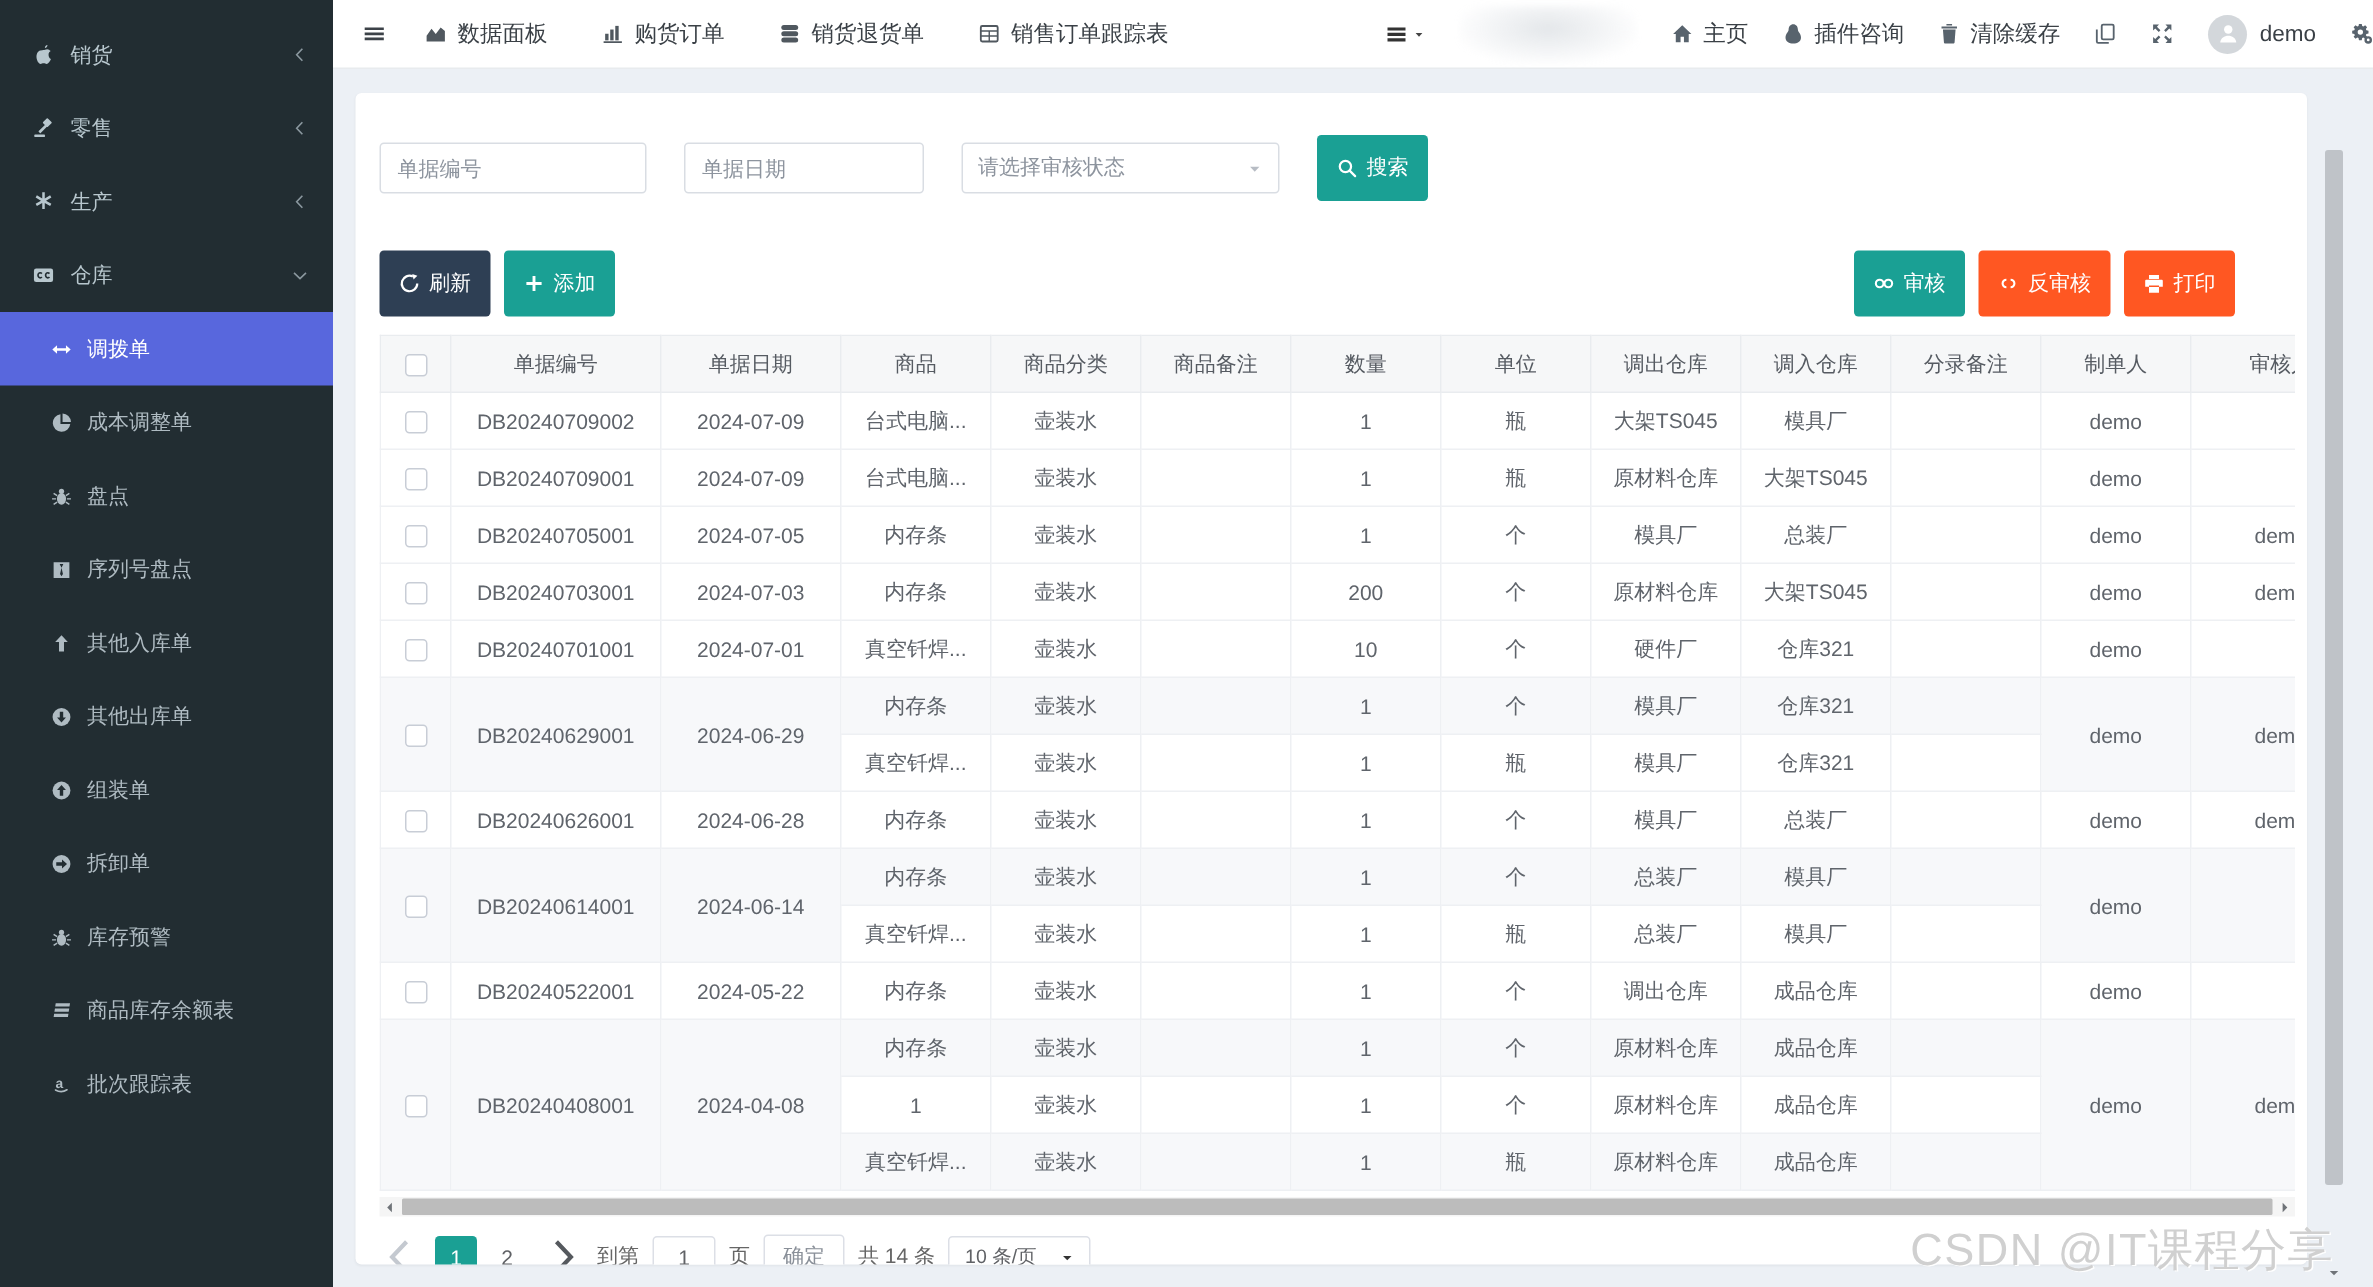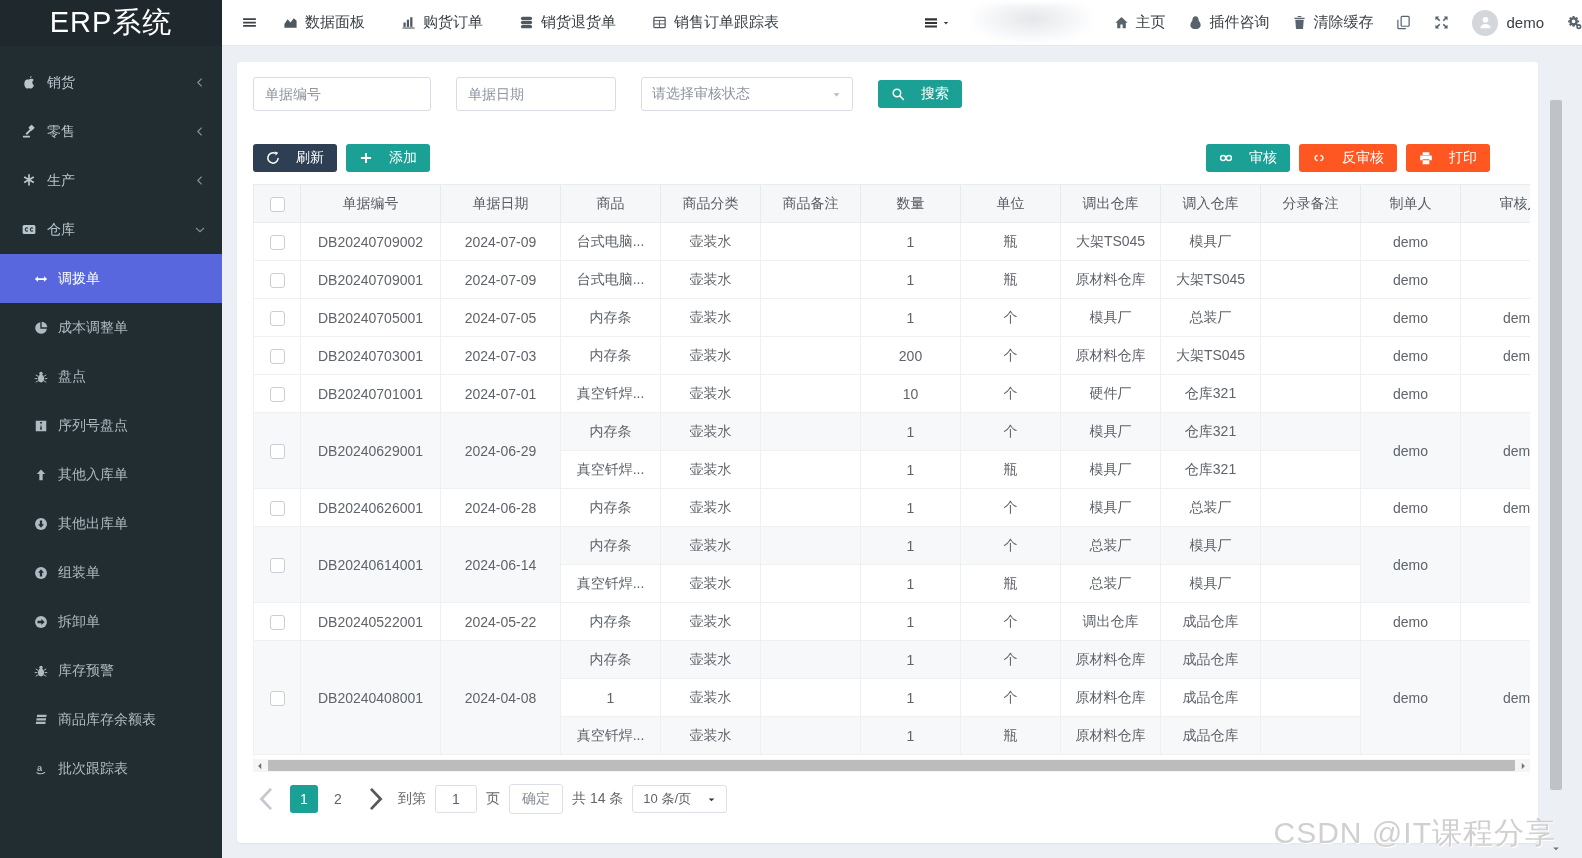--- a/index.html
+++ b/index.html
@@ -27,28 +27,28 @@
 .listbtn{display:flex;align-items:center;gap:3px;color:#333;font-size:16px;background:none;border:none;cursor:pointer}
 .listbtn .caret{font-size:8px;color:#444}
 .ghost{width:118px;height:38px;background:radial-gradient(ellipse at 50% 40%,rgba(165,175,185,.30),rgba(200,206,214,.13) 58%,transparent 78%);filter:blur(2px)}
 .nav-link{display:flex;align-items:center;gap:6px;font-size:15px;color:#3a4046;cursor:pointer;white-space:nowrap}
 .nav-link .ico{color:#58636d;font-size:15px}
 .nav-ico{color:#58636d;font-size:15px;cursor:pointer;display:flex}
 .nav-user{display:flex;align-items:center;gap:8px;cursor:pointer;font-size:15px;color:#3a4046}
 .avatar{width:26px;height:26px;border-radius:50%;background:#d3d7db;color:#fff;display:flex;align-items:center;justify-content:center;font-size:15px}
 
 .main{position:absolute;left:222px;top:46px;right:0;bottom:0;background:#ecf0f5}
-.panel{position:absolute;left:15px;top:16px;right:44px;bottom:15px;background:#fff;border-radius:4px;box-shadow:0 1px 2px rgba(0,0,0,.05);padding:15px 8px 12px 16px;overflow:hidden}
+.panel{position:absolute;left:15px;top:16px;right:44px;bottom:15px;background:#fff;border-radius:4px;box-shadow:0 1px 2px rgba(0,0,0,.05);padding:28px 8px 12px 16px;overflow:hidden}
 .filters{display:flex;align-items:center;gap:25px}
 .inp{height:34px;border:1px solid #d9dde3;border-radius:3px;padding:0 11px;font-size:14px;color:#555;outline:none;background:#fff}
 .inp::placeholder{color:#8d949e}
 .inp.w1{width:178px}.inp.w2{width:160px}
 .selectbox{width:212px;height:34px;border:1px solid #d9dde3;border-radius:3px;display:flex;align-items:center;padding:0 10px;color:#8d949e;font-size:14px;cursor:pointer;background:#fff}
 .selectbox .sel-caret{margin-left:auto;color:#b7bcc4;font-size:11px}
-.btn{display:inline-flex;align-items:center;gap:16px;height:28px;padding:0 13px;border:none;border-radius:3px;color:#fff;font-size:14px;cursor:pointer;white-space:nowrap}
+.btn{display:inline-flex;align-items:center;gap:6px;height:44px;padding:0 13px;border:none;border-radius:3px;color:#fff;font-size:14px;cursor:pointer;white-space:nowrap}
 .btn .ico{font-size:14px}
 .teal{background:#1aa094}.dark{background:#2e3f54}.orange{background:#ff5722}
 .toolbar{display:flex;margin-top:33px}
 .tleft{display:flex;gap:9px}
 .tright{margin-left:auto;display:flex;gap:9px;margin-right:40px}
 
 .table-wrap{margin-top:12px;width:1277px;overflow:hidden}
 table{border-collapse:collapse;table-layout:fixed;width:1327px}
 th{height:38px;background:#f6f7f8;font-weight:400;color:#565b62;font-size:14px;border:1px solid #e9ecef;white-space:nowrap}
 td{height:38px;text-align:center;color:#5f646b;font-size:14px;border:1px solid #eef0f3;white-space:nowrap;overflow:hidden;background:#fff}
@@ -72,23 +72,20 @@
 .pinput{width:42px;height:28px;border:1px solid #dcdfe6;border-radius:3px;text-align:center;font-size:14px;color:#606266;outline:none}
 .pbtn{height:30px;padding:0 12px;border:1px solid #dcdfe6;background:#fff;border-radius:3px;color:#8a9099;font-size:14px;cursor:pointer}
 .pselect{height:28px;border:1px solid #dcdfe6;border-radius:3px;display:inline-flex;align-items:center;gap:16px;padding:0 10px;font-size:13px;color:#606266;cursor:pointer;background:#fff}
 .pselect .ico{font-size:9px;color:#333}
 .watermark{position:absolute;right:26px;bottom:4px;font-size:30px;color:#d0d0d0;z-index:20;letter-spacing:1px;text-shadow:1px 1px 0 #fff;pointer-events:none}
 </style>
 </head>
 <body>
 
 <aside class="sidebar">
-  <div class="logo">
-    <span>ERP系统</span>
-  </div>
   <nav class="side-menu">
       <div class="side-item">
         <span class="ico">
           <svg viewBox="0 0 16 16" aria-hidden="true">
             <path d="M10.8 1c.1 1-.7 2.1-1.8 2.2-.2-1 .8-2.1 1.8-2.2zM8 4.7c.6 0 1.5-.7 2.6-.7.9 0 1.9.5 2.5 1.4-1 .6-1.5 1.5-1.5 2.7 0 1.3.7 2.4 1.7 2.9-.6 1.7-1.9 3.5-3.1 3.5-.8 0-1.1-.5-2.1-.5s-1.4.5-2.2.5C4.6 14.5 3 11.9 3 9.4 3 6.6 4.5 4.9 6 4.9c.8 0 1.4-.2 2-.2z"></path>
           </svg>
         </span>
         <span>销货</span>
         <span class="ico chev">
           <svg viewBox="0 0 16 16" aria-hidden="true">

